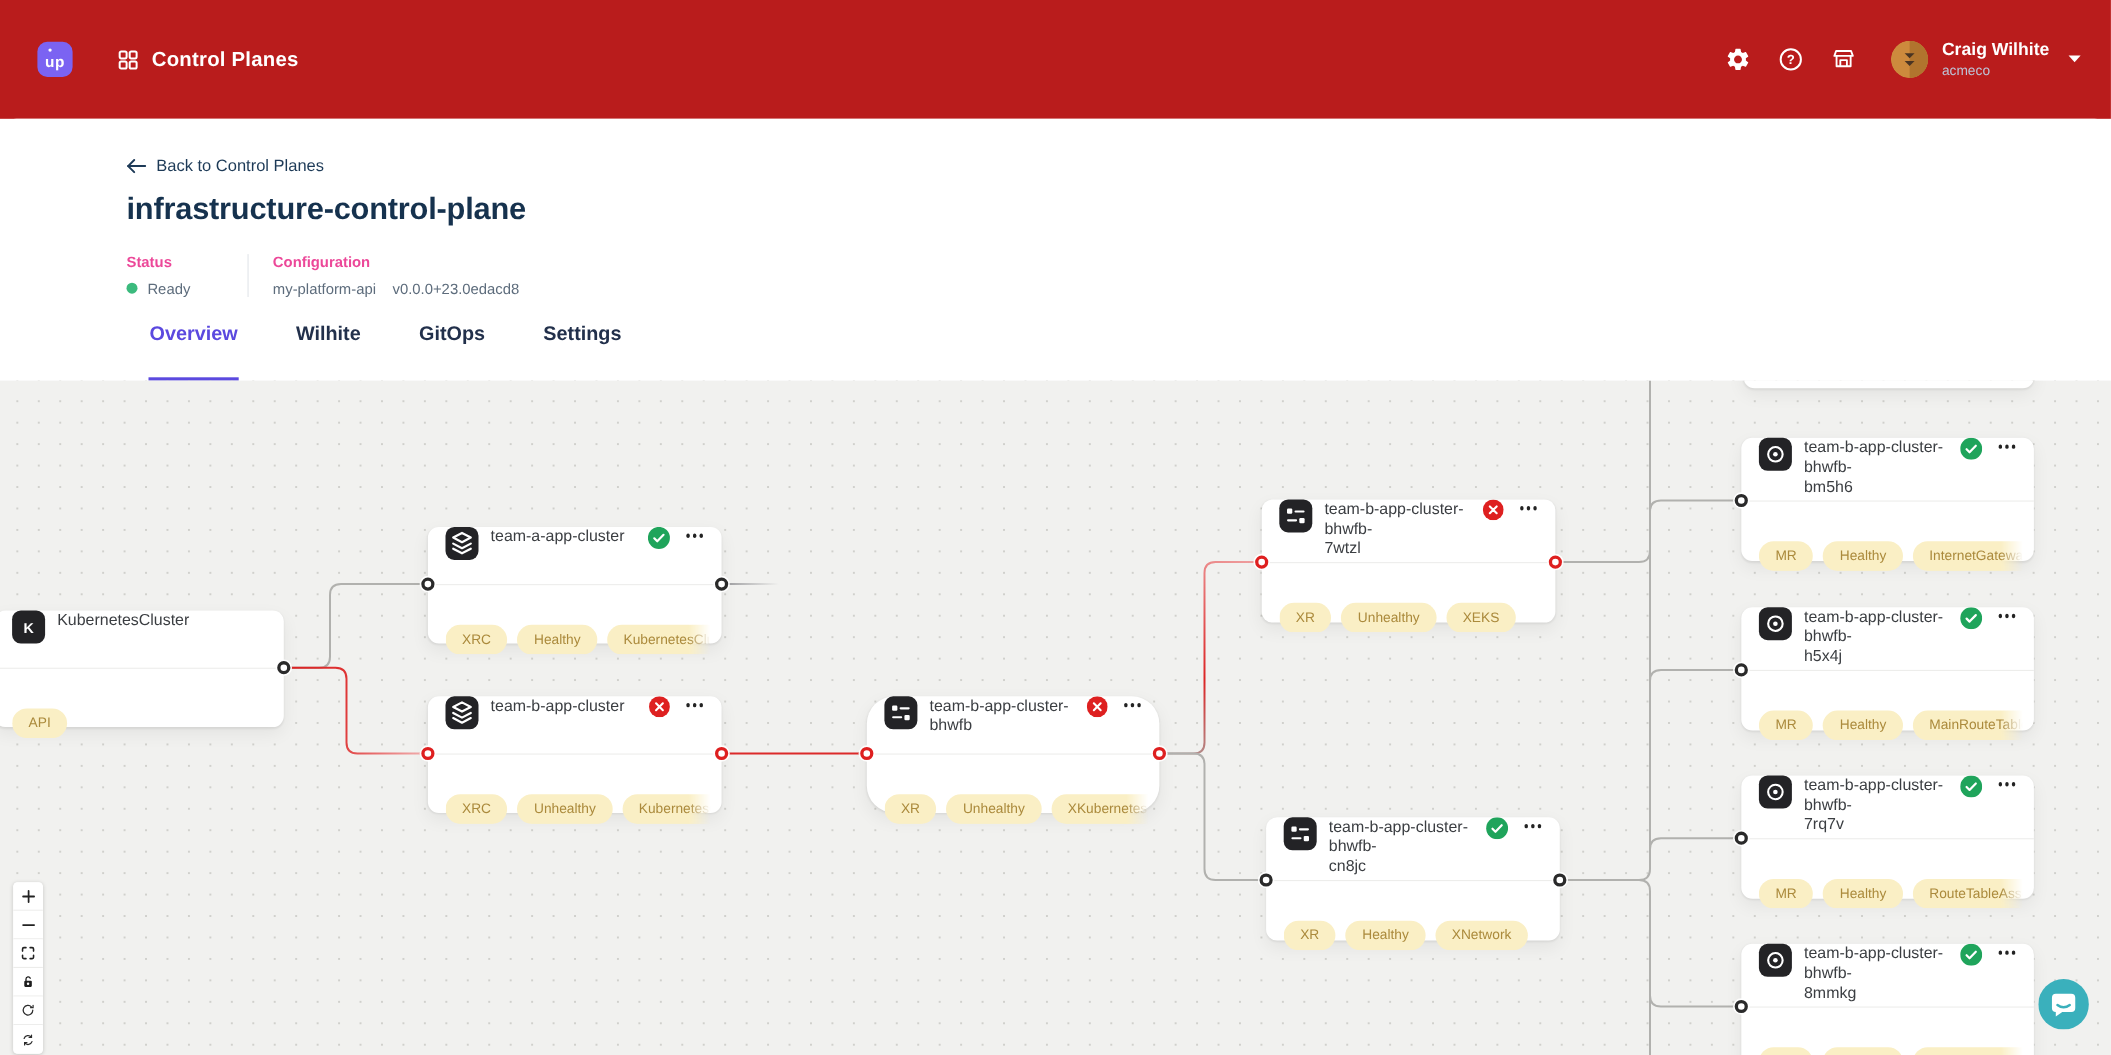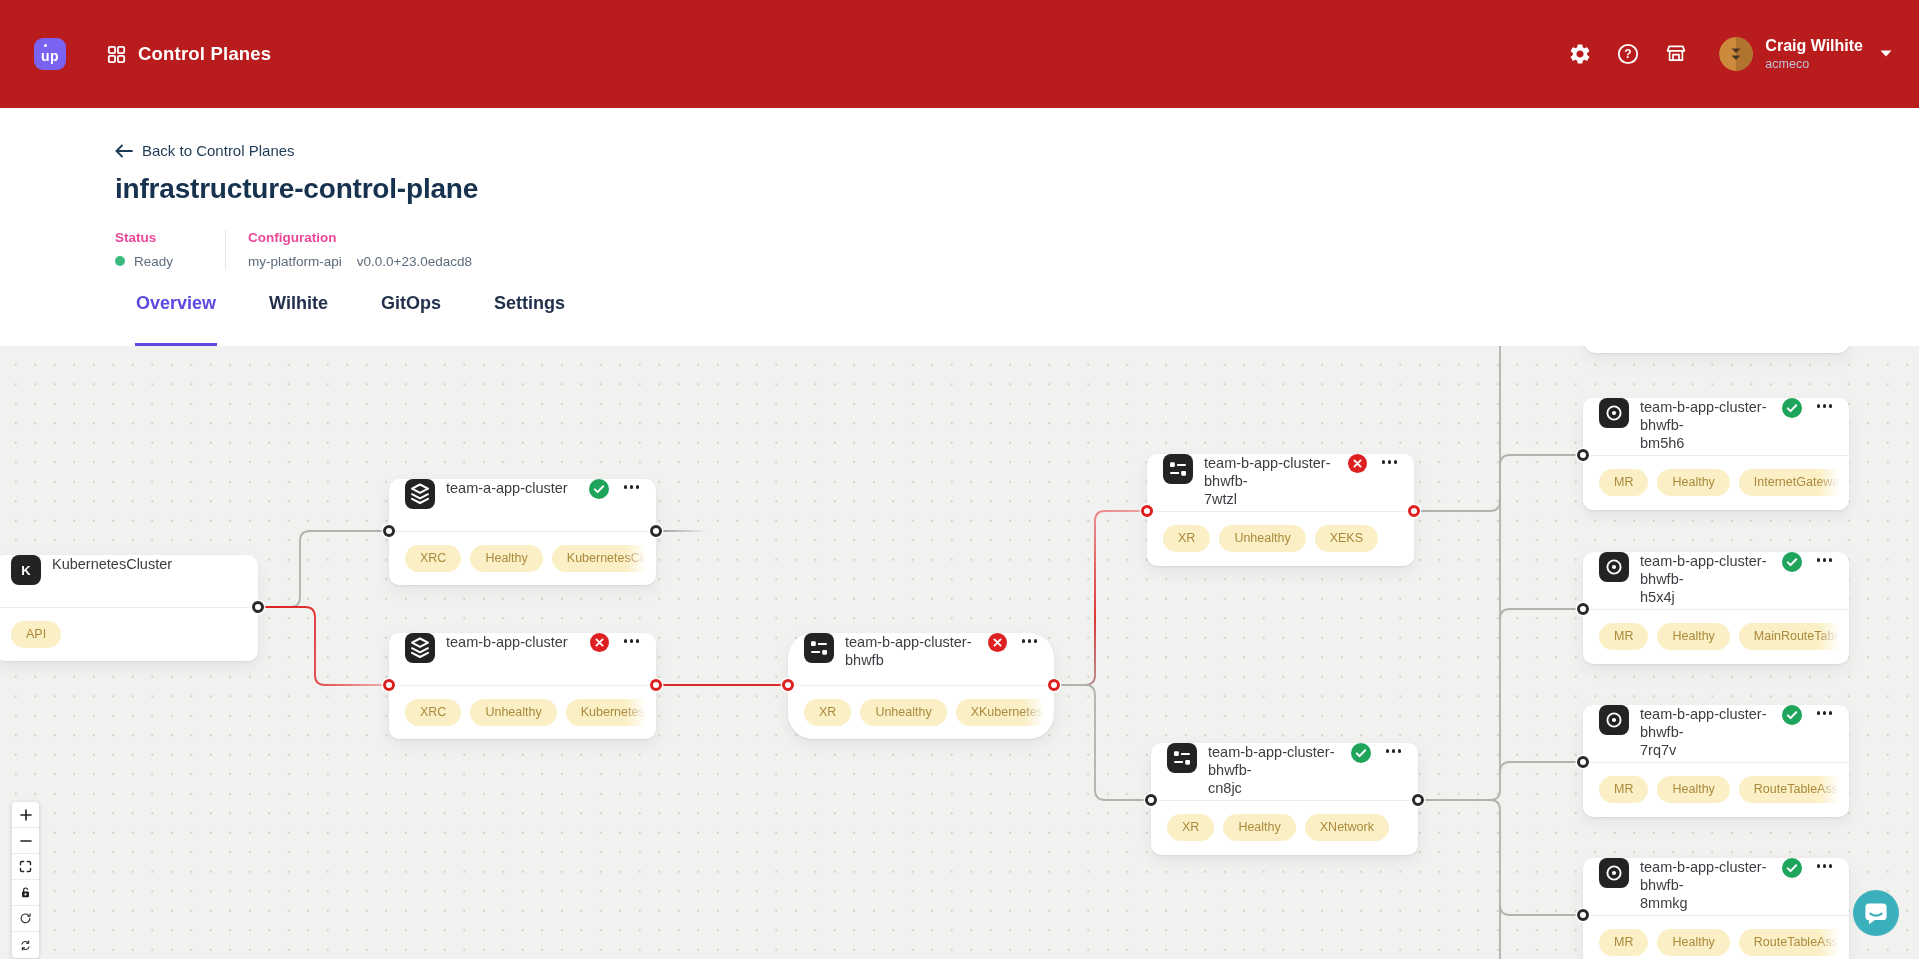--- a/index.html
+++ b/index.html
@@ -60,21 +60,21 @@
   .k-glyph { color:#fff; font-size:13px; font-weight:700; }
   .node-title { font-size:14.5px; color:#3b3e42; line-height:18px; flex:1 1 auto; min-width:0; }
   .node-title .tl { display:block; overflow:hidden; }
   .node-status { flex:0 0 auto; display:flex; margin-left:4px; }
   .node-menu { flex:0 0 auto; display:flex; gap:2.5px; padding:6px 4px; cursor:pointer; }
   .node-menu i { width:3.5px; height:3.5px; border-radius:50%; background:#232323; }
   .node-divider { position:absolute; left:0; right:0; height:1px; background:#ededeb; }
   .node-badges { position:absolute; left:16px; right:10px; display:flex; gap:9px; white-space:nowrap; overflow:hidden;
                  -webkit-mask-image:linear-gradient(to right,#000 calc(100% - 20px),transparent);
                  mask-image:linear-gradient(to right,#000 calc(100% - 20px),transparent); }
-  .badge { height:27px; line-height:27px; padding:0 15px; border-radius:14px; background:#faefc5; color:#ab8a3c; font-size:12.5px; flex:0 0 auto; }
+  .badge { height:27px; line-height:27px; padding:0 15px; border-radius:14px; background:#faefc5; color:#ab8a3c; font-size:12.5px; flex:0 0 auto;margin-top:23px; }
 
   .port { position:absolute; z-index:3; width:12px; height:12px; border-radius:50%; background:#fff;
           box-shadow:0 0 0 1.5px rgba(255,255,255,.9); }
   .port-dark { border:3.2px solid #2a2a2a; }
   .port-red  { border:3.2px solid #de1f1f; }
 
   .flow-controls { position:absolute; z-index:5; left:12px; top:456px; width:27px; background:#fff; border-radius:4px;
                    box-shadow:0 1px 4px rgba(0,0,0,.18); overflow:hidden; }
   .flow-btn { width:27px; height:26px; display:flex; align-items:center; justify-content:center;
               background:#fff; border:none; border-bottom:1px solid #ececea; cursor:pointer; }

